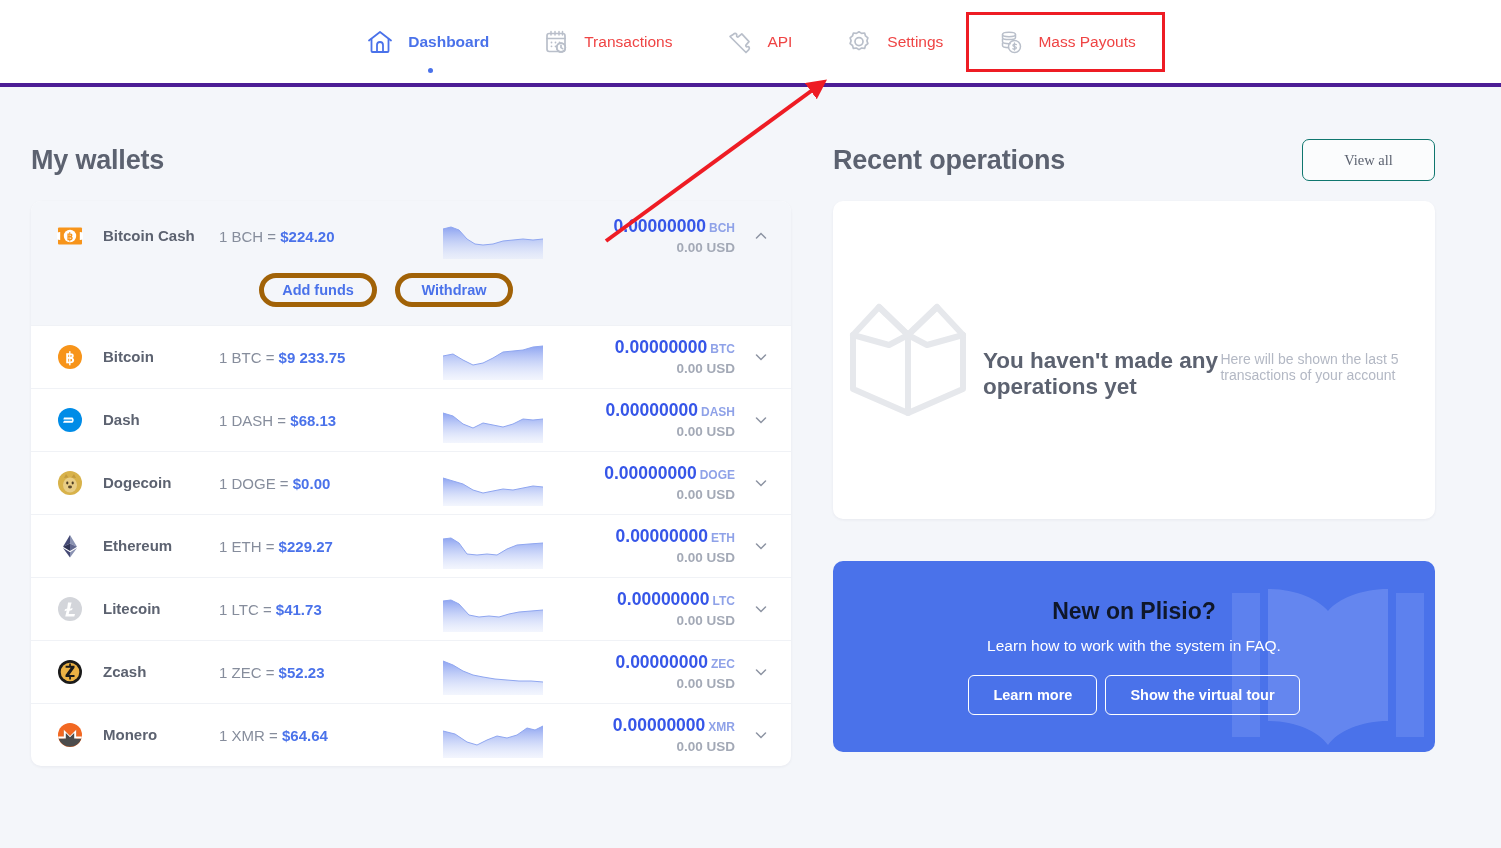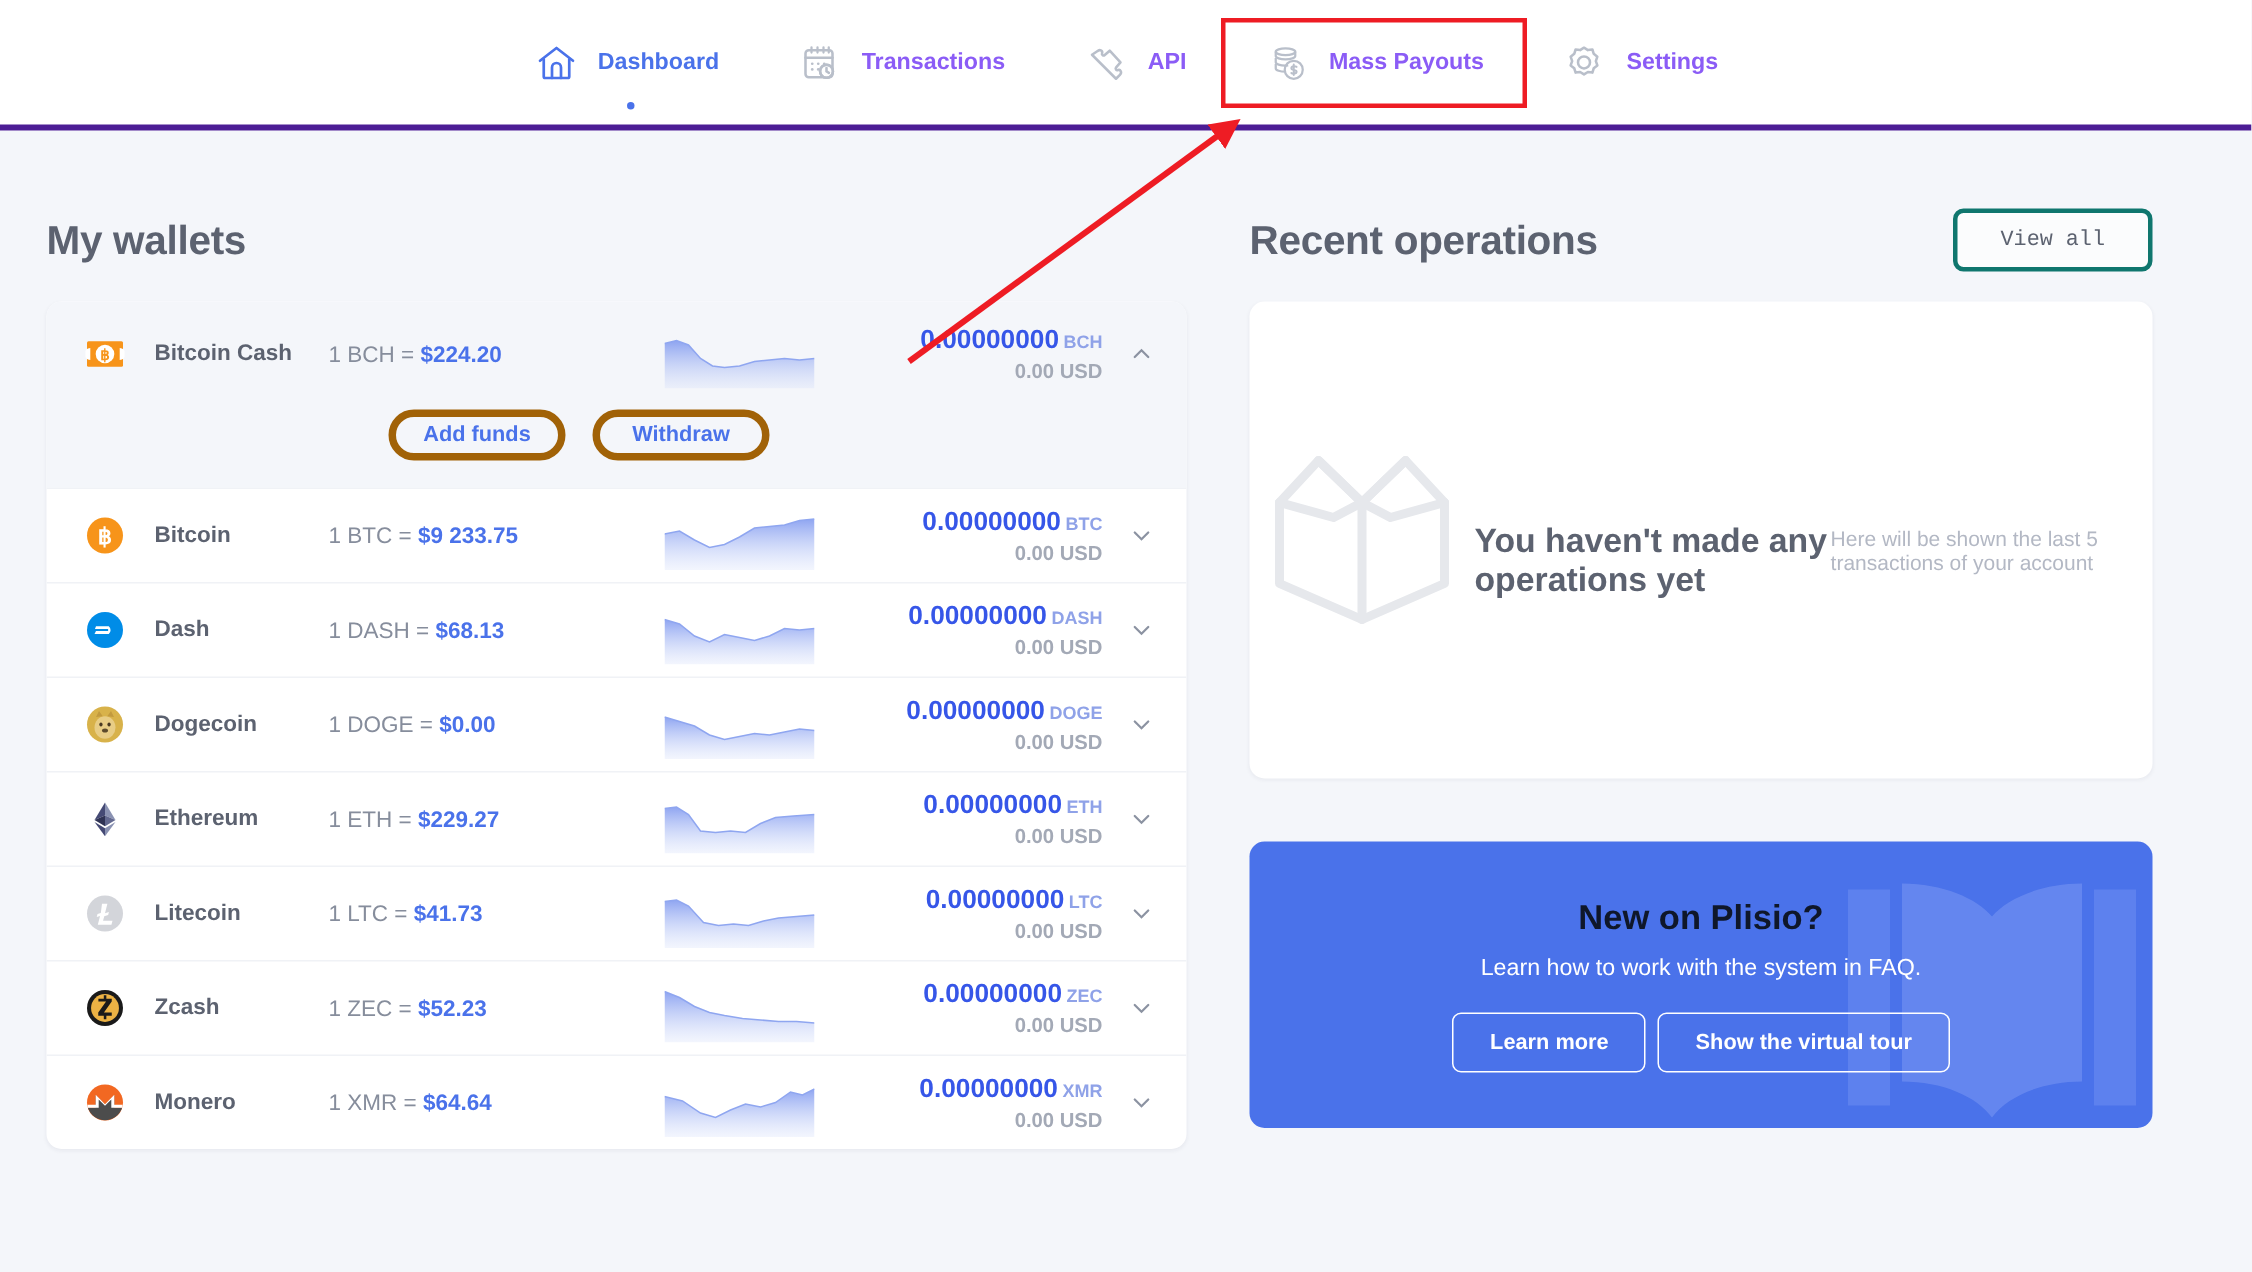--- a/index.html
+++ b/index.html
@@ -26,22 +26,22 @@
     align-items: center;
     gap: 13px;
     padding: 0 26px;
     height: 54px;
     position: relative;
     cursor: pointer;
   }
   .nav-icon { width: 30px; height: 30px; display: block; flex: 0 0 30px; }
   .nav-label {
     font-size: 15.5px;
-    color: #8b5cf6;
-    font-weight: 700;
+    color: #ef4444;
+    font-weight: 400;
     white-space: nowrap;
   }
   .nav-item.active .nav-label { color: #4a72ea; font-weight: 700; }
   .nav-dot {
     position: absolute;
     bottom: -4px; left: 50%;
     margin-left: 1px;
     width: 5px; height: 5px;
     border-radius: 50%;
     background: #4a72ea;
@@ -72,30 +72,30 @@
     height: 114px;
     padding-top: 32px;
   }
   .section-title {
     font-size: 27px;
     font-weight: 700;
     color: #5c6270;
     letter-spacing: -0.2px;
   }
   .viewall-btn {
-    border: 3px solid #0f766e;
+    border: 1px solid #0f766e;
     background: #fbfcfd;
     border-radius: 7px;
     font-size: 14.5px;
     color: #5c6270;
     padding: 0 22px;
     height: 42px;
     min-width: 133px;
     cursor: pointer;
-    font-family: Liberation Mono, monospace;
+    font-family: Liberation Serif, serif;
   }
 
   
   .wallet-card {
     background: #ffffff;
     border-radius: 10px;
     box-shadow: 0 1px 3px rgba(30,40,70,0.06);
     overflow: hidden;
   }
   .wallet-row {
@@ -245,42 +245,42 @@
 
   <div class="nav-item">
     <span class="nav-icon">
       <svg viewBox="0 0 30 30" fill="none" stroke="#b9bfca" stroke-width="1.7" stroke-linejoin="round">
         <path d="M9.5 7.2 c1.6 -1.6 3.8 -0.4 3.2 1.3 c-0.4 1.1 0.9 2 1.8 1.2 l3.3 -2.9 l7.2 7.8 l-2.9 3.3 c-0.8 0.9 0.1 2.2 1.2 1.8 c1.7 -0.6 2.9 1.6 1.3 3.2 l-2.6 2.6 l-16 -16 z"></path>
       </svg>
     </span>
     <span class="nav-label">API</span>
   </div>
 
+  <div class="nav-item">
+    <span class="nav-icon">
+      <svg viewBox="0 0 30 30" fill="none" stroke="#b9bfca" stroke-width="1.7" stroke-linejoin="round">
+        <path d="M15 4.8 l2.6 1.6 l3 -0.4 l0.9 2.9 l2.4 1.9 l-1 2.9 l1 2.9 l-2.4 1.9 l-0.9 2.9 l-3 -0.4 l-2.6 1.6 l-2.6 -1.6 l-3 0.4 l-0.9 -2.9 l-2.4 -1.9 l1 -2.9 l-1 -2.9 l2.4 -1.9 l0.9 -2.9 l3 0.4 z"></path>
+        <circle cx="15" cy="14.6" r="4"></circle>
+      </svg>
+    </span>
+    <span class="nav-label">Settings</span>
+  </div>
+
   <div class="nav-item highlight">
     <span class="nav-icon">
       <svg viewBox="0 0 30 30" fill="none" stroke="#b9bfca" stroke-width="1.5">
         <ellipse cx="14" cy="7.5" rx="6.5" ry="2.2"></ellipse>
         <path d="M7.5 7.5 V10.4 c0 1.2 2.9 2.2 6.5 2.2 s6.5 -1 6.5 -2.2 V7.5"></path>
         <path d="M7.5 11.6 V14.5 c0 1.2 2.9 2.2 6.5 2.2 c0.6 0 1.2 0 1.8 -0.1"></path>
         <path d="M7.5 15.7 V18.6 c0 1.2 2.9 2.2 6.5 2.2"></path>
         <circle cx="19.5" cy="19.5" r="6"></circle>
         <path d="M19.5 16 V23 M21.4 17.6 c-0.6 -0.6 -3.5 -0.8 -3.5 0.9 c0 1.6 3.5 0.7 3.5 2.3 c0 1.6 -2.9 1.5 -3.5 0.9" stroke-width="1.3" stroke-linecap="round"></path>
       </svg>
     </span>
     <span class="nav-label">Mass Payouts</span>
-  </div>
-
-  <div class="nav-item">
-    <span class="nav-icon">
-      <svg viewBox="0 0 30 30" fill="none" stroke="#b9bfca" stroke-width="1.7" stroke-linejoin="round">
-        <path d="M15 4.8 l2.6 1.6 l3 -0.4 l0.9 2.9 l2.4 1.9 l-1 2.9 l1 2.9 l-2.4 1.9 l-0.9 2.9 l-3 -0.4 l-2.6 1.6 l-2.6 -1.6 l-3 0.4 l-0.9 -2.9 l-2.4 -1.9 l1 -2.9 l-1 -2.9 l2.4 -1.9 l0.9 -2.9 l3 0.4 z"></path>
-        <circle cx="15" cy="14.6" r="4"></circle>
-      </svg>
-    </span>
-    <span class="nav-label">Settings</span>
   </div>
 </div>
 
 <div class="page">
   <div class="columns">
 
     <div class="col-left">
       <div class="section-head">
         <div class="section-title">My wallets</div>
       </div>

